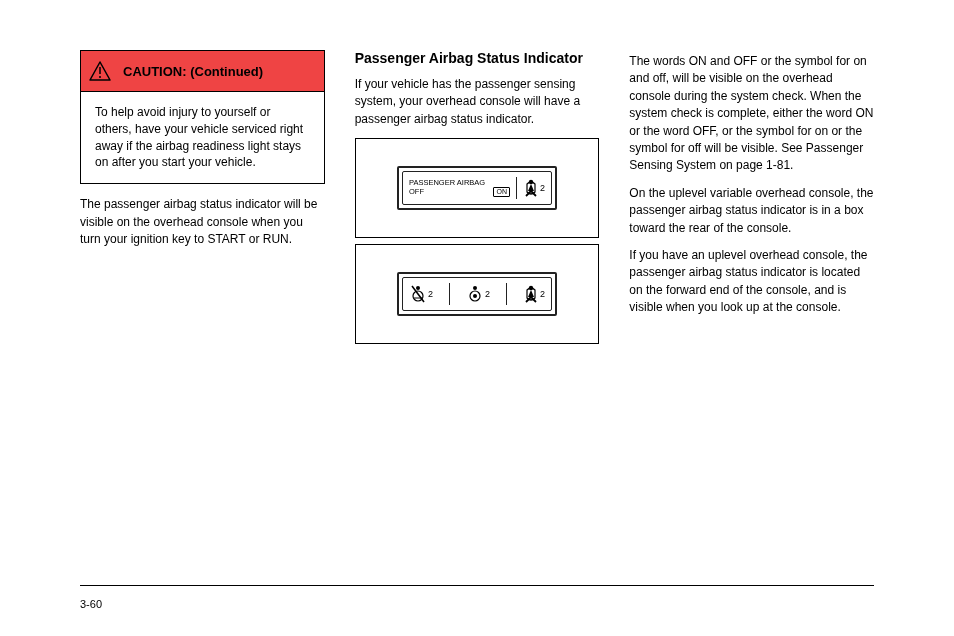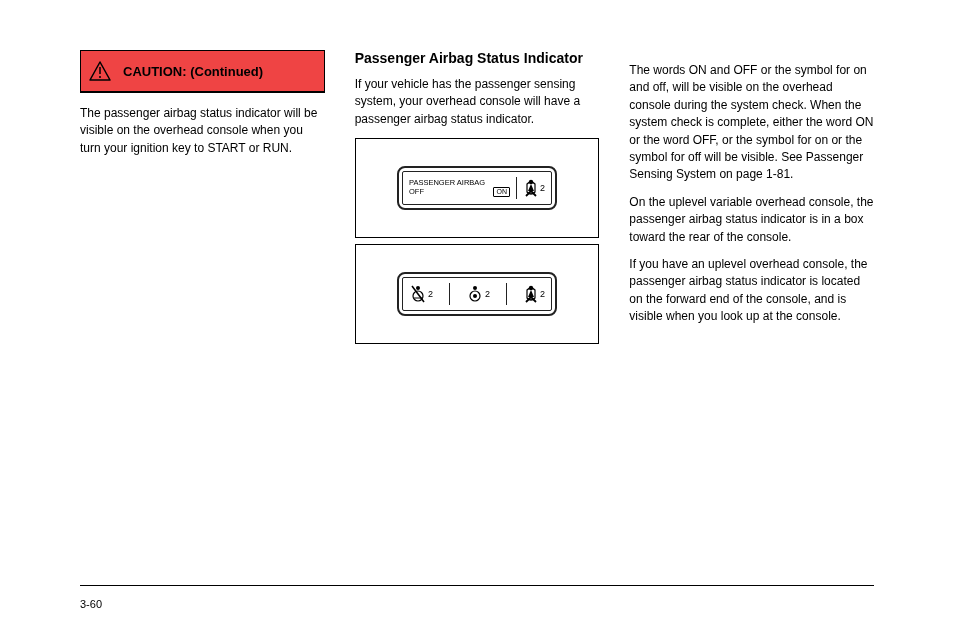--- a/index.html
+++ b/index.html
@@ -73,21 +73,21 @@
       border: 1px solid #000;
       padding: 18px 10px 18px 10px;
       margin-bottom: 6px;
       display: flex;
       justify-content: center;
       align-items: center;
       height: 100px;
     }
     .panel {
       border: 2px solid #222;
-      border-radius: 8px;
+      border-radius: 2px;
       padding: 3px;
       background: #fff;
       width: 160px;
     }
     .panel-inner {
       border: 1px solid #222;
       border-radius: 2px;
       padding: 4px 6px;
       display: flex;
       align-items: center;
@@ -173,20 +173,23 @@
         <div class="warning-header">
           <span class="warning-icon">
             <svg width="22" height="20" viewBox="0 0 22 20">
               <path d="M11 1 L21 19 L1 19 Z" fill="none" stroke="#000" stroke-width="1.5" stroke-linejoin="round"></path>
               <line x1="11" y1="6" x2="11" y2="13" stroke="#000" stroke-width="1.5"></line>
               <circle cx="11" cy="16" r="1" fill="#000"></circle>
             </svg>
           </span>
           <span class="warning-title">CAUTION: (Continued)</span>
         </div>
+        <div class="warning-body">
+          <p>To help avoid injury to yourself or others, have your vehicle serviced right away if the airbag readiness light stays on after you start your vehicle.</p>
+        </div>
       </div>
       <p class="body-para">The passenger airbag status indicator will be visible on the overhead console when you turn your ignition key to START or RUN.</p>
     </div>
 
     <div class="col">
       <div class="section-heading">Passenger Airbag Status Indicator</div>
       <p class="body-para" style="margin-top:0;margin-bottom:10px;">If your vehicle has the passenger sensing system, your overhead console will have a passenger airbag status indicator.</p>
 
       <div class="figure-box">
         <div class="panel">
@@ -242,21 +245,21 @@
                 <path d="M4 6 Q8 2 12 6 L12 14 Q8 18 4 14 Z" fill="none" stroke="#000" stroke-width="1.2"></path>
               </svg>
               <span class="num2">2</span>
             </div>
           </div>
         </div>
       </div>
     </div>
 
     <div class="col">
-      <p class="body-para" style="margin-top:12px;">The words ON and OFF or the symbol for on and off, will be visible on the overhead console during the system check. When the system check is complete, either the word ON or the word OFF, or the symbol for on or the symbol for off will be visible. See Passenger Sensing System on page 1-81.</p>
+      <p class="body-para" style="margin-top:3px;">The words ON and OFF or the symbol for on and off, will be visible on the overhead console during the system check. When the system check is complete, either the word ON or the word OFF, or the symbol for on or the symbol for off will be visible. See Passenger Sensing System on page 1-81.</p>
       <p class="body-para">On the uplevel variable overhead console, the passenger airbag status indicator is in a box toward the rear of the console.</p>
       <p class="body-para">If you have an uplevel overhead console, the passenger airbag status indicator is located on the forward end of the console, and is visible when you look up at the console.</p>
     </div>
   </div>
 
   <div class="footer-line"></div>
   <div class="page-num">3-60</div>
 </div>
 
 </body></html>

